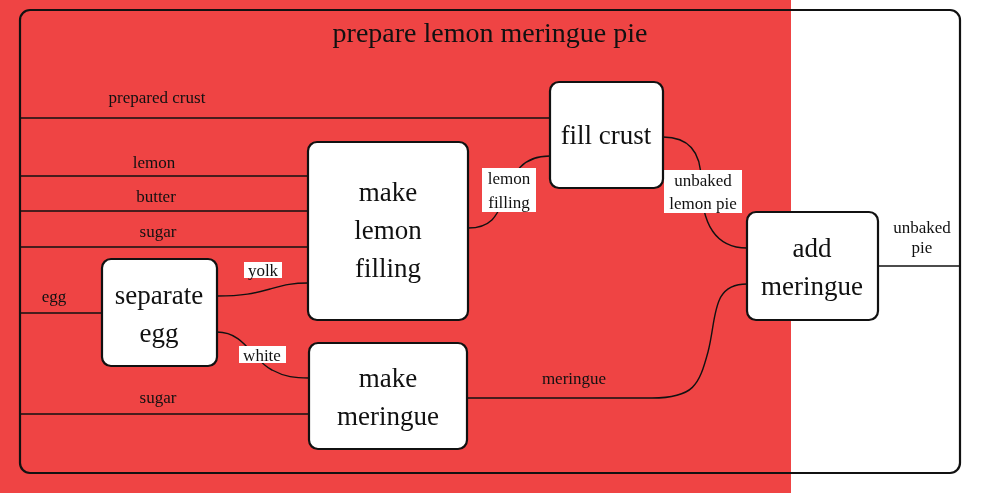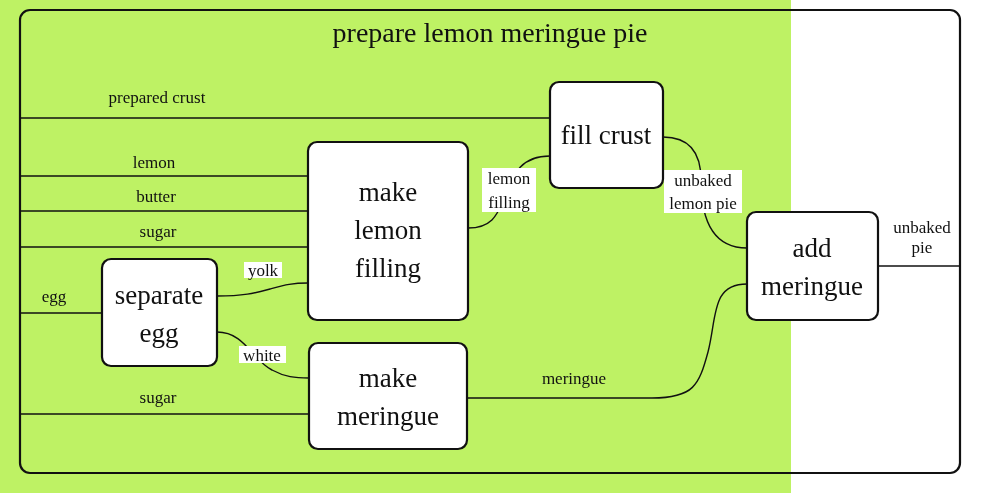--- a/index.html
+++ b/index.html
@@ -8,21 +8,21 @@
     background: #ffffff;
     width: 983px;
     height: 493px;
     overflow: hidden;
     font-family: "Liberation Serif", serif;
   }
   .stage {
     position: relative;
     width: 791px;
     height: 493px;
-    background: #bef264;
+    background: #ef4444;
   }
   svg text {
     fill: #111111;
     text-anchor: middle;
     font-family: "Liberation Serif", serif;
   }
   .title-text  { font-size: 28px; }
   .node-text   { font-size: 27px; }
   .edge-label  { font-size: 17px; }
   .outer-box {

